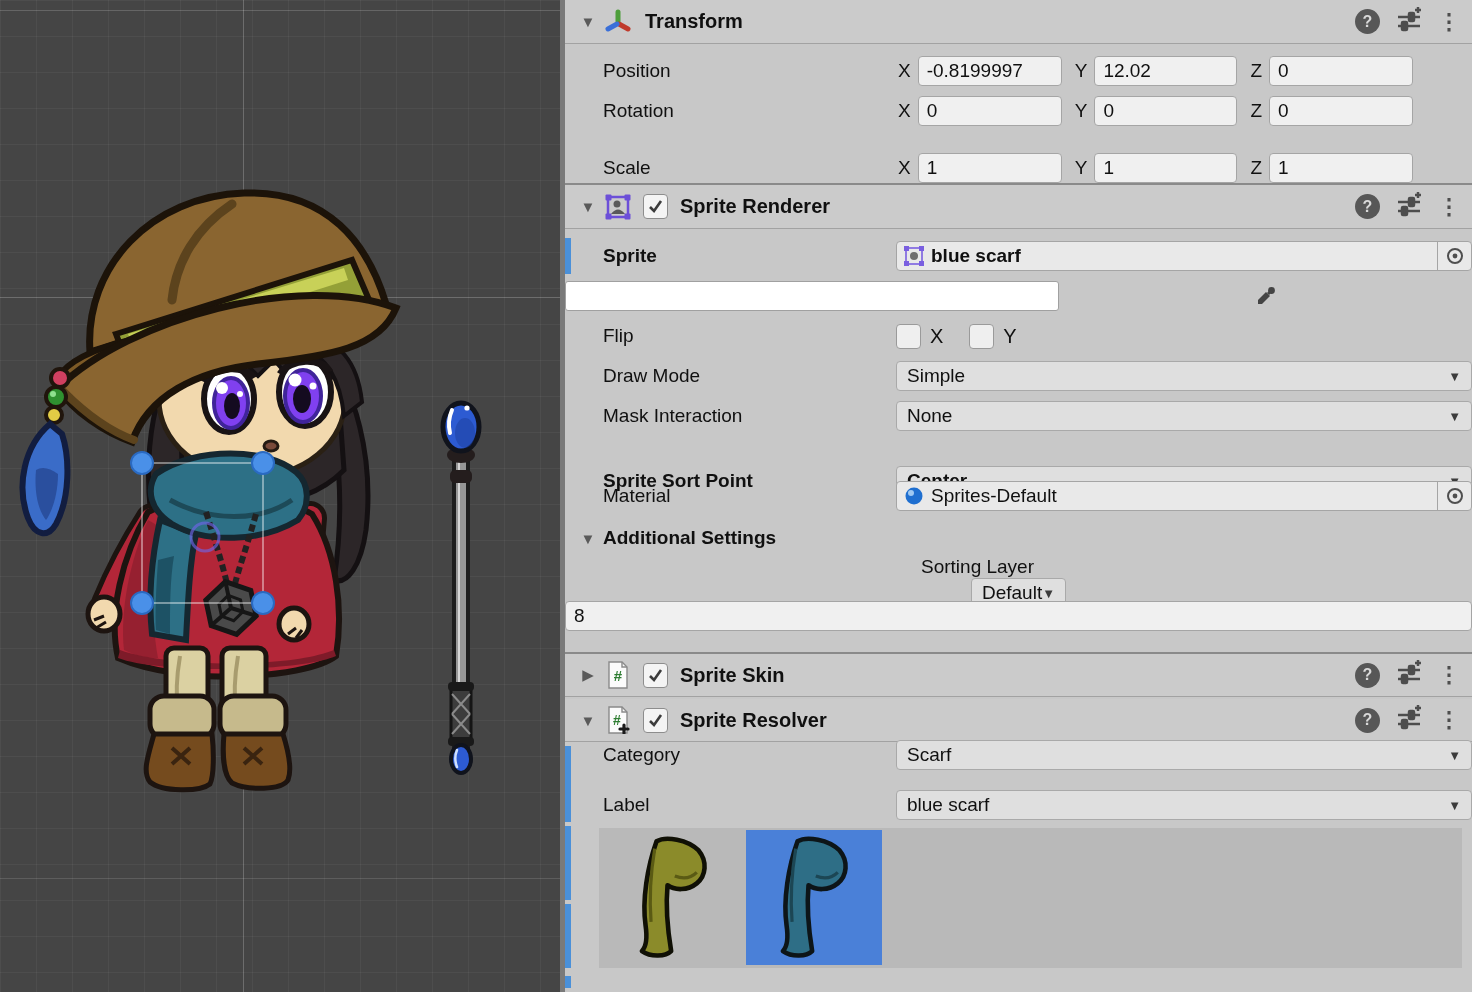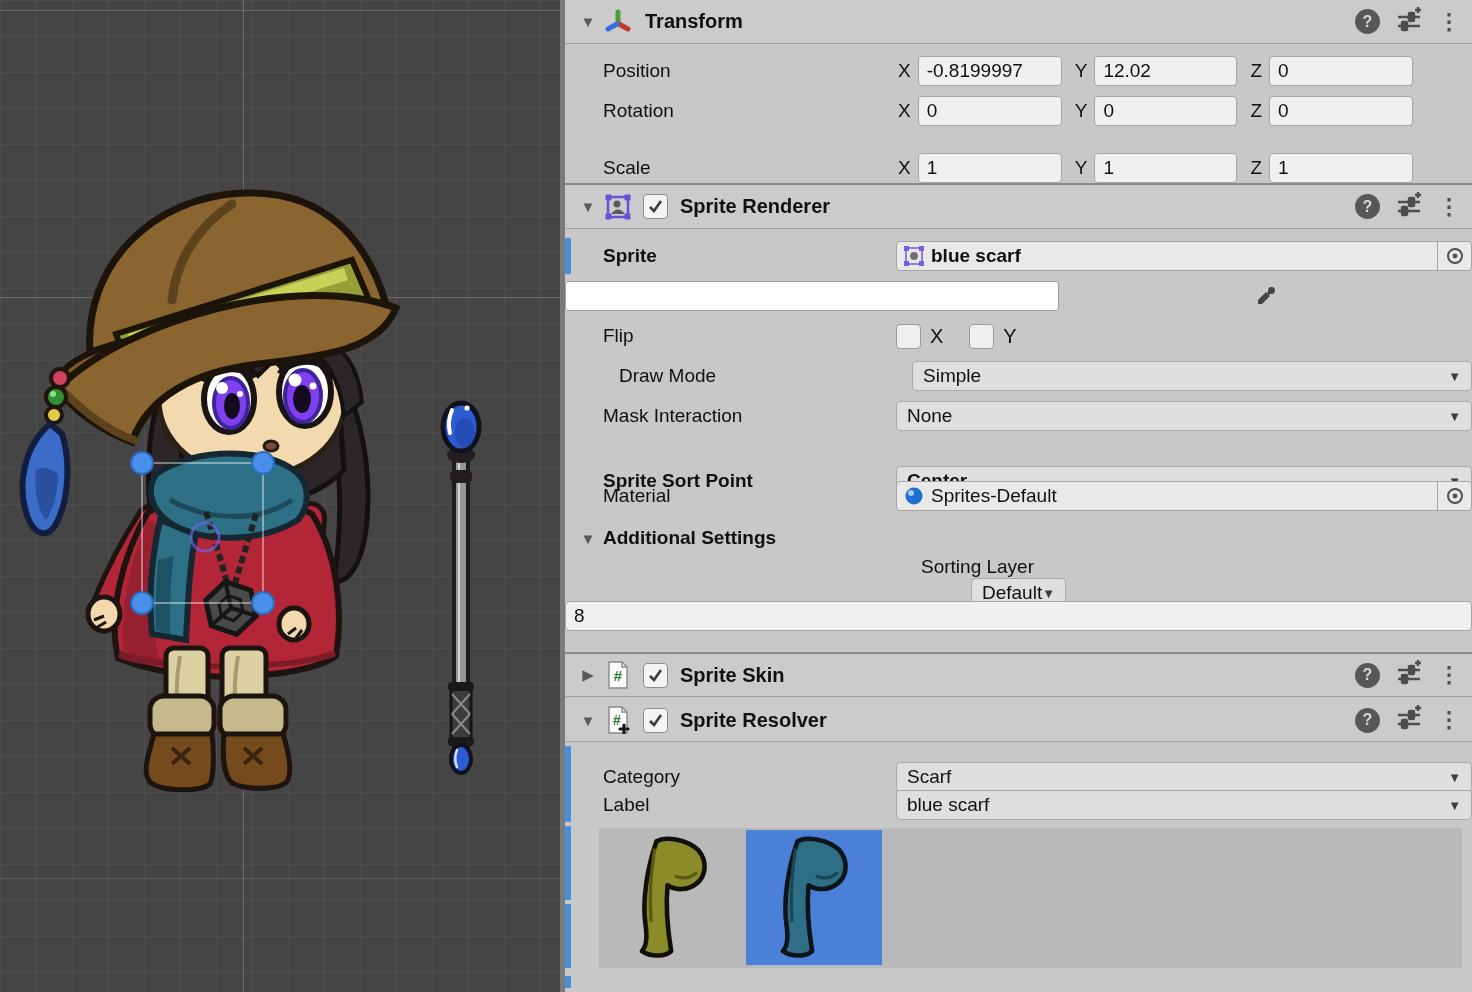--- a/index.html
+++ b/index.html
@@ -330,21 +330,21 @@
     <div class="row" style="top:316px;">
       <span class="flabel">Flip</span>
       <span class="value">
         <span class="flip-cb"></span>
         <span class="flip-lbl">X</span>
         <span class="flip-cb"></span>
         <span class="flip-lbl">Y</span>
       </span>
     </div>
 
-    <div class="row" style="top:356px;padding-left:16px;">
+    <div class="row" style="top:356px;">
       <span class="flabel">Draw Mode</span>
       <span class="value">
         <span class="dropdown">
           <span>Simple</span>
           <span class="dd-arrow">▼</span>
         </span>
       </span>
     </div>
 
     <div class="row" style="top:396px;">
@@ -471,21 +471,21 @@
             <line x1="2" y1="19" x2="24" y2="19"></line>
               <rect x="6" y="15" width="5" height="8" rx="1" fill="#4d4d4d"></rect>
             <line x1="19" y1="3" x2="25" y2="3"></line>
               <line x1="22" y1="0" x2="22" y2="6"></line>
           </svg>
         </span>
         <span class="kebab">⋮</span>
       </span>
     </div>
 
-    <div class="row" style="top:757px;">
+    <div class="row" style="top:735px;">
       <span class="flabel">Category</span>
       <span class="value">
         <span class="dropdown">
           <span>Scarf</span>
           <span class="dd-arrow">▼</span>
         </span>
       </span>
     </div>
 
     <div class="row" style="top:785px;">

